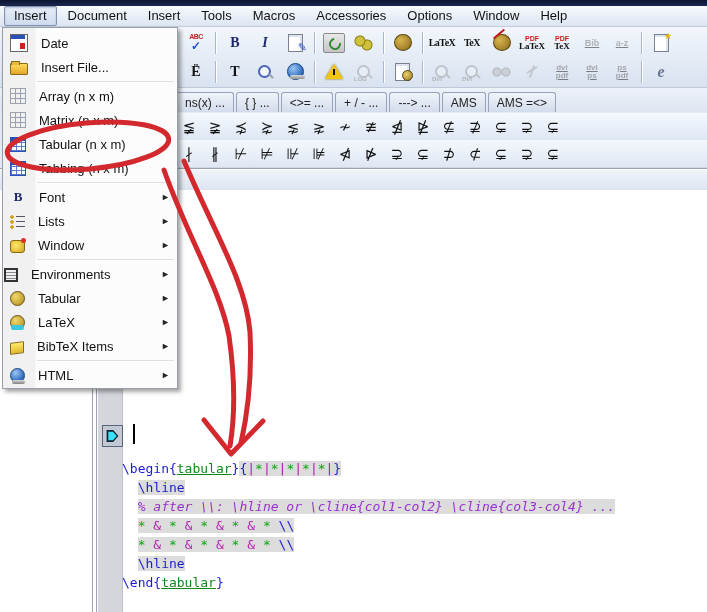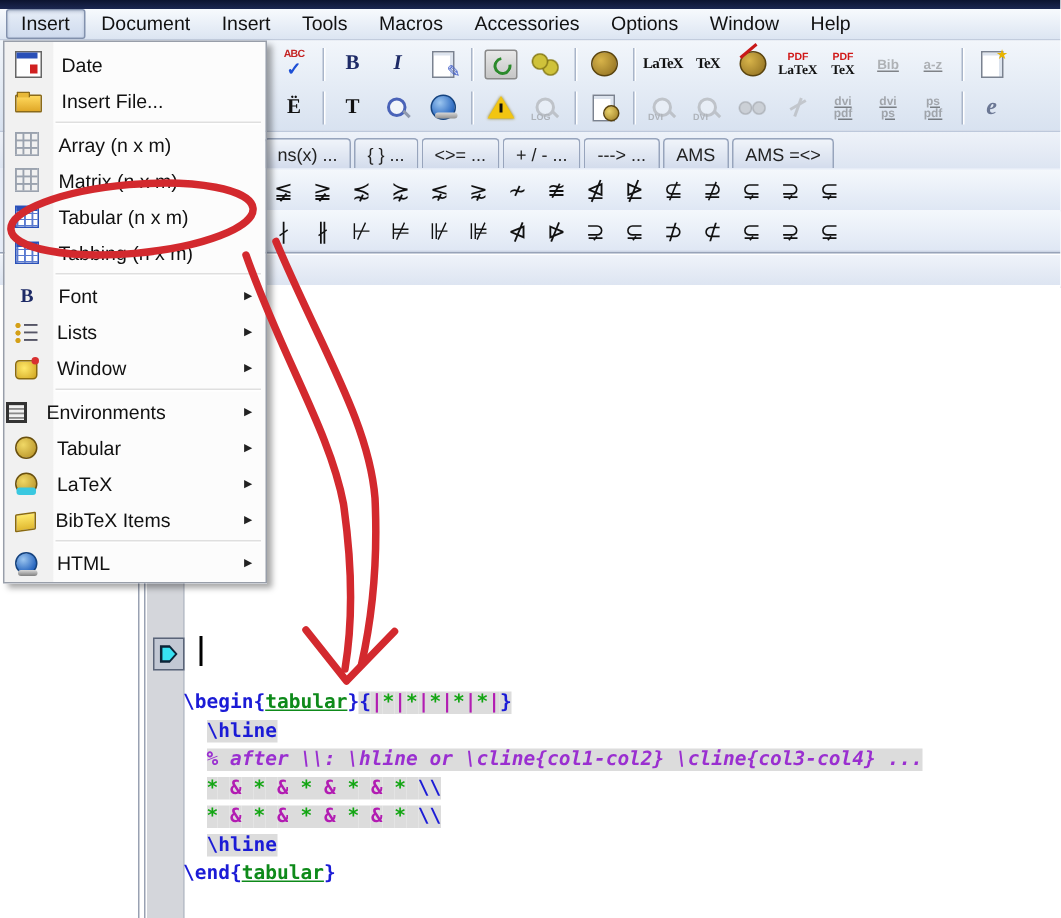--- a/index.html
+++ b/index.html
@@ -93,21 +93,21 @@
   .sym-row{position:absolute;left:176px;width:531px;height:27px;display:flex;align-items:center;
     background:linear-gradient(#f4f8fc,#dfe7f4);border-bottom:1px solid #cdd6e5;}
   .sym-row.r1{top:1px;} .sym-row.r2{top:28px;}
   .sym{width:26px;text-align:center;font-family:"DejaVu Sans",sans-serif;font-size:15px;color:#111;
     flex:0 0 auto;line-height:26px;}
   .blankband{position:absolute;left:0;top:168px;width:707px;height:22px;
     background:linear-gradient(#f0f4fa,#dce4f1);
     border-top:1px solid #98a3b8;border-bottom:1px solid #8e99af;
     box-shadow:inset 0 1px 0 #fff;}
   
-  .editor{position:absolute;left:0;top:190px;width:707px;height:422px;background:#fff;font-weight:bold;}
+  .editor{position:absolute;left:0;top:190px;width:707px;height:422px;background:#fff;}
   .splitline{position:absolute;top:0;bottom:0;width:1px;background:#99a1b2;}
   .gutter{position:absolute;left:98px;top:0;bottom:0;width:24px;background:#d4d6db;border-right:1px solid #babfc9;}
   .bookmark{position:absolute;left:102px;top:235px;width:19px;height:20px;background:#c2c8d4;
     border:1px solid #5a6478;display:flex;align-items:center;justify-content:center;}
   .bm-pent-o{width:14px;height:14px;background:#0c2438;
     clip-path:polygon(8% 8%,55% 8%,92% 50%,55% 92%,8% 92%);display:flex;align-items:center;justify-content:center;}
   .bm-pent-i{width:10px;height:10px;background:#38e2f4;
     clip-path:polygon(8% 8%,55% 8%,92% 50%,55% 92%,8% 92%);}
   .caret{position:absolute;left:133px;top:234px;width:2px;height:20px;background:#000;}
   .code{position:absolute;left:122px;top:269px;font-family:"DejaVu Sans Mono","Liberation Mono",monospace;

